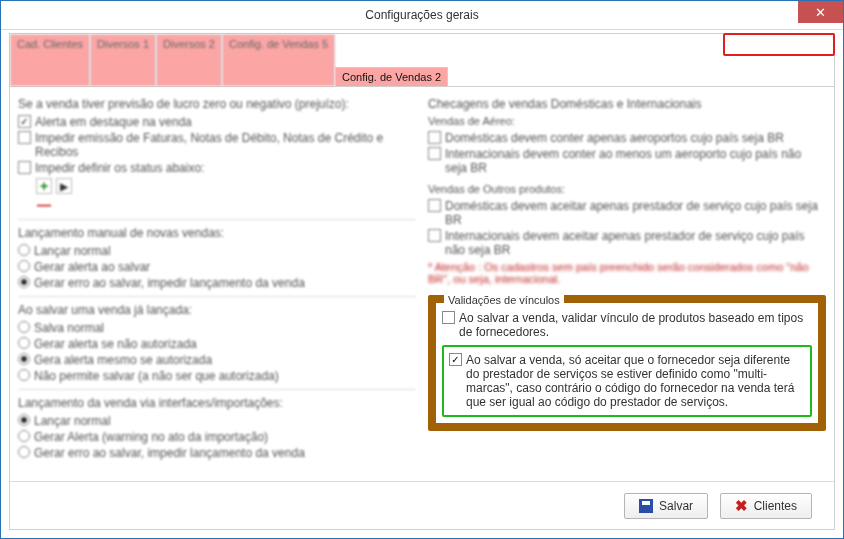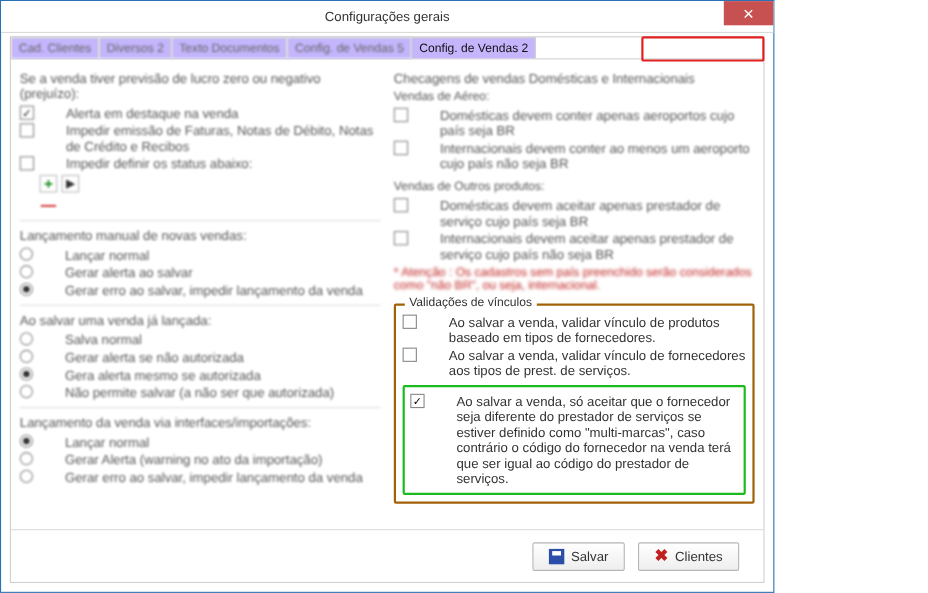--- a/index.html
+++ b/index.html
@@ -7,21 +7,21 @@
   font-family: "Segoe UI", Tahoma, Arial, sans-serif;
   font-size: 12px;
   color: #333;
   background: #fff;
   width: 844px;
   height: 539px;
   overflow: hidden;
 }
 .window-border {
   border: 1px solid #2a72b5;
-  width: 704px;
+  width: 844px;
   height: 539px;
   position: relative;
 }
 .titlebar {
   height: 29px;
   background: #fff;
   border-bottom: 1px solid #d9d9d9;
   display: flex;
   align-items: center;
   justify-content: center;
@@ -56,29 +56,30 @@
 .tabs-row {
   display: flex;
   font-size: 11px;
   border-bottom: 1px solid #cfcfcf;
   position: relative;
 }
 .tab {
   padding: 3px 6px;
   border: 1px solid #cfcfcf;
   border-bottom: none;
-  background: #c4b5fd;
+  background: #fca5a5;
   cursor: pointer;
   position: relative;
   color: #666;
   filter: blur(0.8px);
 }
 .tab.active {
   filter: none;
   color: #111;
+  margin-top: 33px;
 }
 .tab-highlight {
   position: absolute;
   border: 2px solid #e02020;
   border-radius: 2px;
   pointer-events: none;
   right: -1px;
   top: -1px;
   width: 112px;
   height: 23px;
@@ -96,21 +97,20 @@
 .col.right { padding-left: 6px; padding-right: 0; }
 
 .blur { filter: blur(1.2px); color:#555; }
 .section-head { margin: 4px 0 4px 0; }
 .small { font-size: 11px; }
 
 .cb-row {
   display: flex;
   align-items: flex-start;
   margin: 2px 0;
-  gap: 25px;
 }
 .fake-check {
   width: 13px; height: 13px;
   border: 1px solid #888;
   background: #fff;
   margin-right: 4px;
   display: inline-flex;
   align-items: center;
   justify-content: center;
   font-size: 10px;
@@ -143,21 +143,21 @@
 .grid-icon.plus { color: #1a8a1a; }
 .grid-icon.caret { color: #333; font-size:10px; }
 .grid-icon.minus { color: #c00; border:none; }
 .hr {
   border: none; border-top: 1px solid #dcdcdc;
   margin: 6px 0;
 }
 .warn { color: #c02020; filter: blur(0.8px); }
 
 .fieldset-red {
-  border: 2px solid #a16207;
+  border: 8px solid #a16207;
   border-radius: 2px;
   padding: 6px 6px;
   position: relative;
   margin-top: 2px;
 }
 .legend-red {
   position: absolute;
   top: -9px;
   left: 8px;
   background: #fff;
@@ -221,22 +221,22 @@
     <span class="titlebar-title">Configurações gerais</span>
     <div class="close-btn">
       <span>✕</span>
     </div>
   </div>
 
   <div class="content-frame">
 
     <div class="tabs-row">
       <div class="tab">Cad. Clientes</div>
+      <div class="tab">Diversos 1</div>
       <div class="tab">Diversos 2</div>
-      <div class="tab">Texto Documentos</div>
       <div class="tab">Config. de Vendas 5</div>
       <div class="tab active">Config. de Vendas 2</div>
       <div class="tab-highlight"></div>
     </div>
 
     <div class="body-area">
 
       <div class="col blur">
         <div class="section-head">Se a venda tiver previsão de lucro zero ou negativo (prejuízo):</div>
 
@@ -344,24 +344,20 @@
 
           <div class="warn small" style="margin-top:4px">* Atenção : Os cadastros sem país preenchido serão considerados como "não BR", ou seja, internacional.</div>
         </div>
 
         <div class="fieldset-red" style="margin-top:10px">
           <span class="legend-red">Validações de vínculos</span>
 
           <div class="cb-row">
             <span class="fake-check"></span>
             <label>Ao salvar a venda, validar vínculo de produtos baseado em tipos de fornecedores.</label>
-          </div>
-          <div class="cb-row">
-            <span class="fake-check"></span>
-            <label>Ao salvar a venda, validar vínculo de fornecedores aos tipos de prest. de serviços.</label>
           </div>
 
           <div class="greenbox">
             <div class="cb-row">
               <span class="fake-check">✓</span>
               <label>Ao salvar a venda, só aceitar que o fornecedor seja diferente do prestador de serviços se estiver definido como "multi-marcas", caso contrário o código do fornecedor na venda terá que ser igual ao código do prestador de serviços.</label>
             </div>
           </div>
         </div>
 

